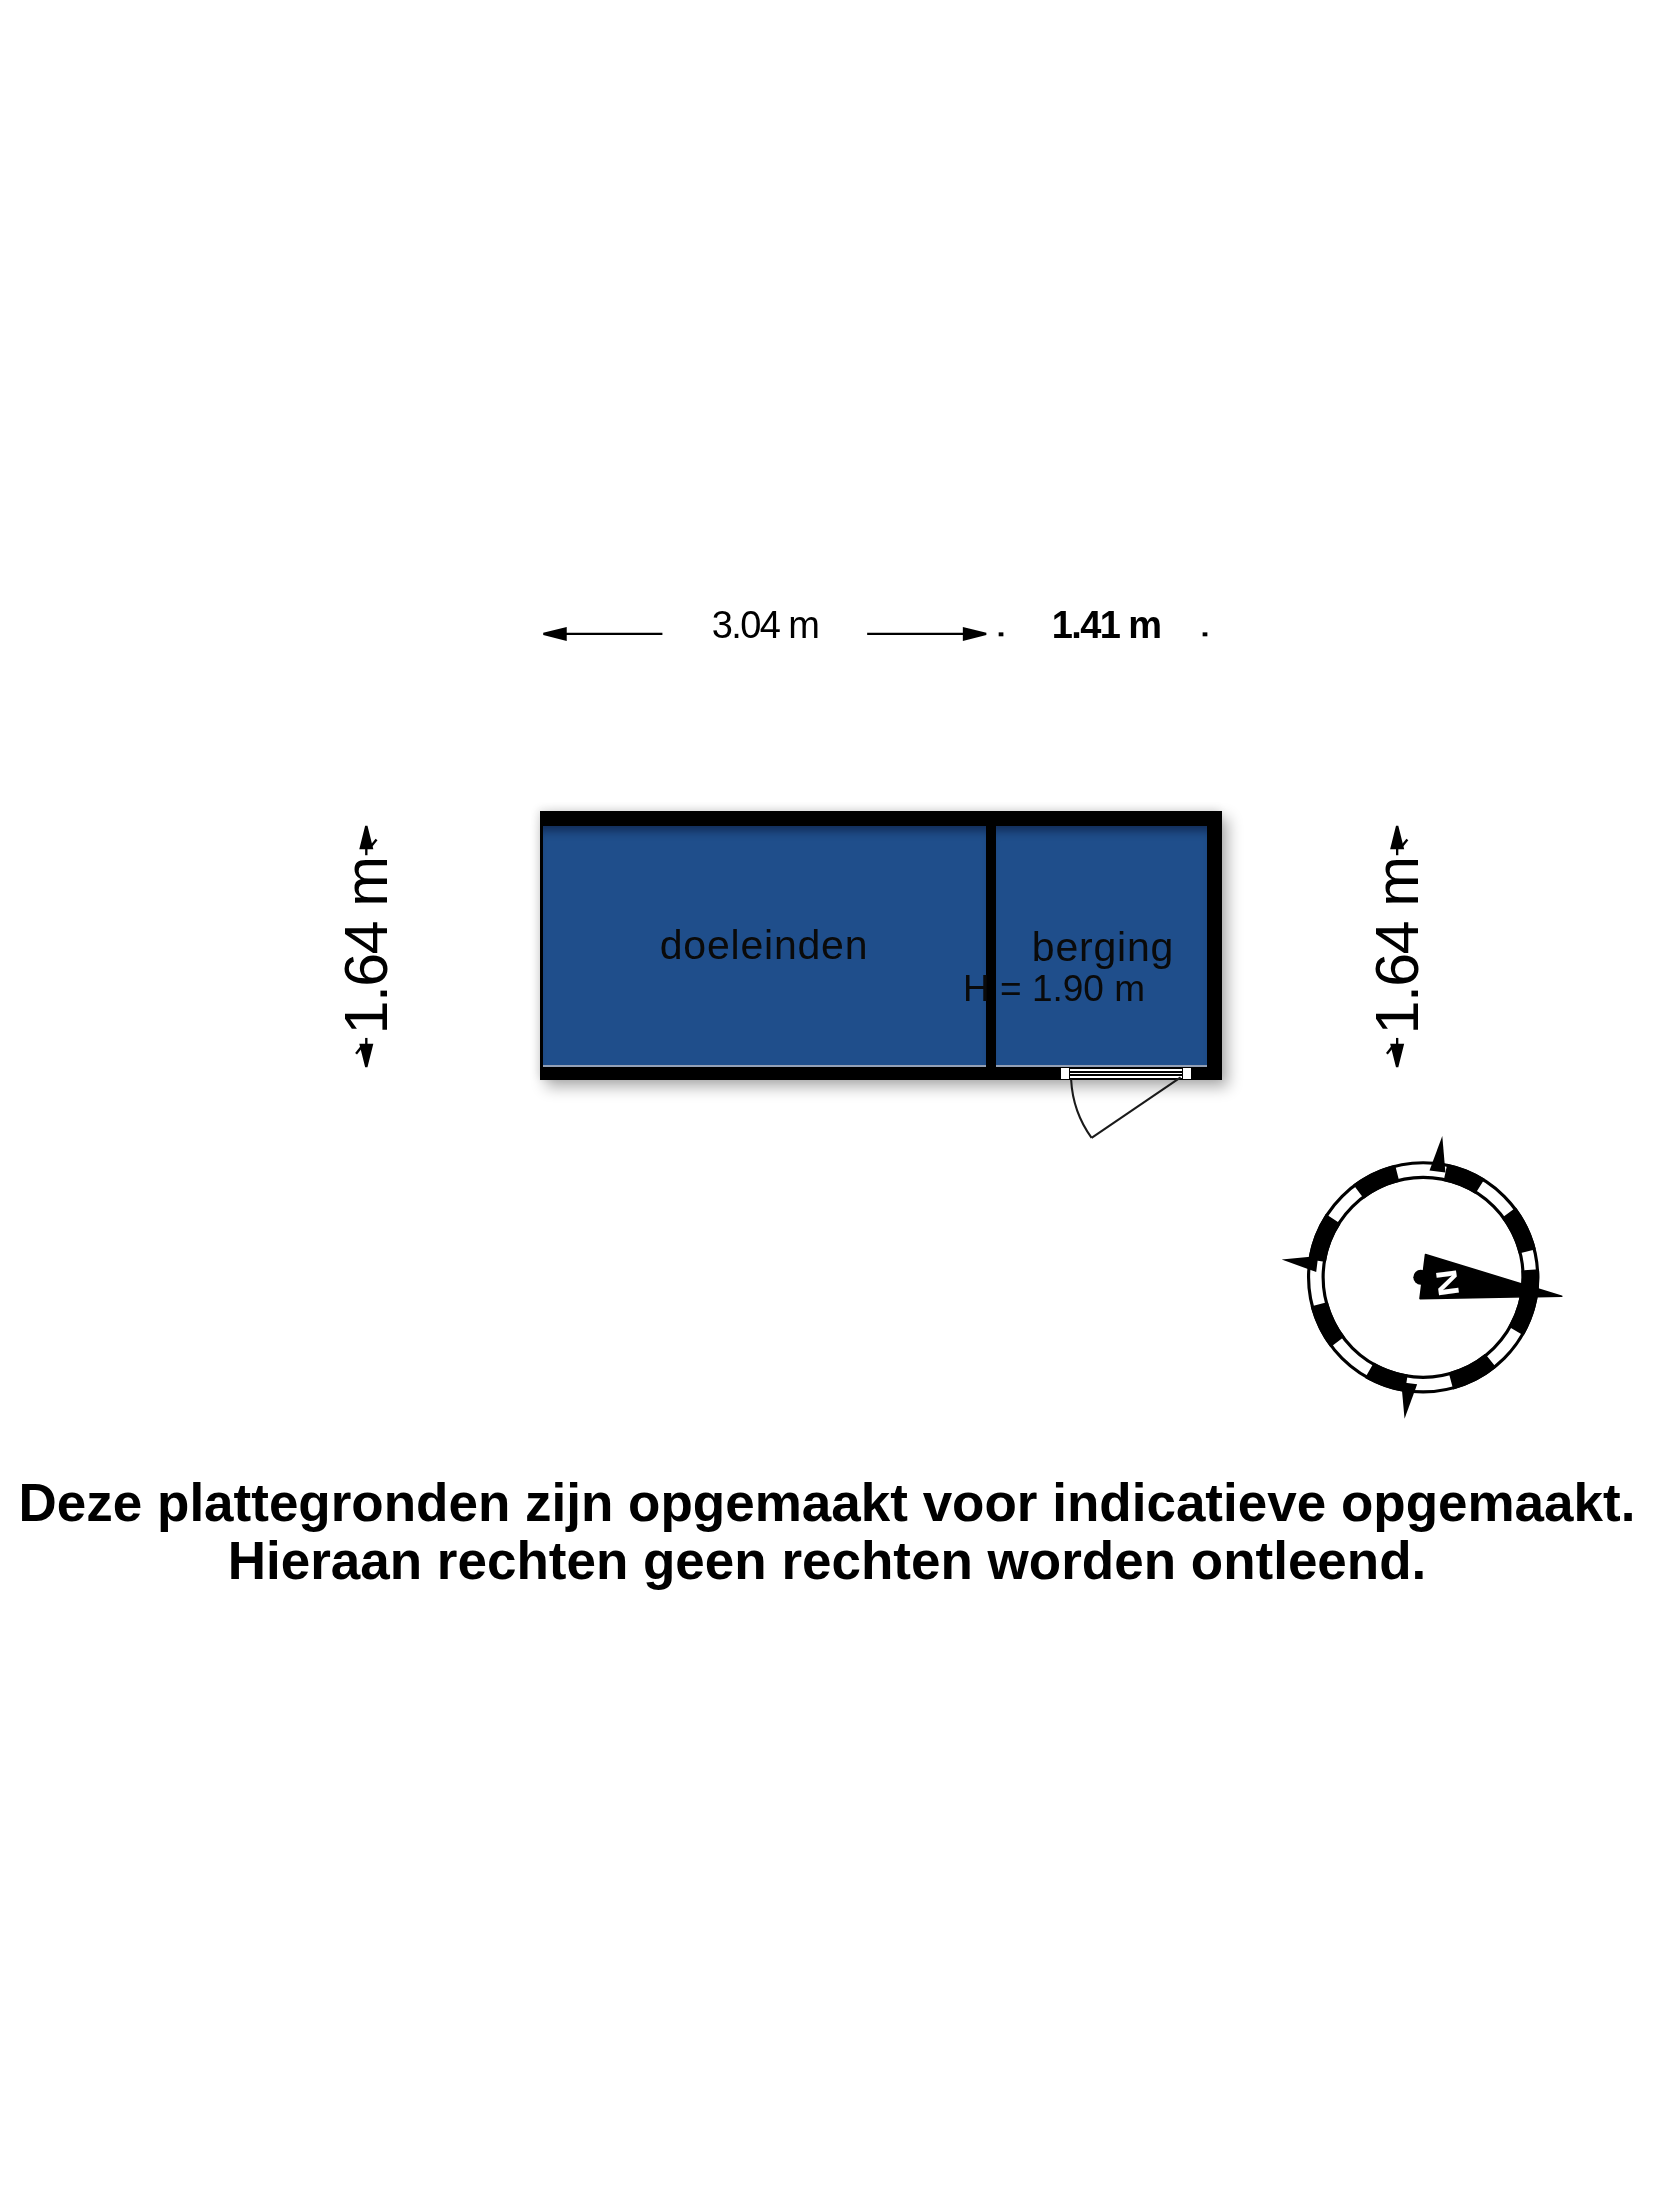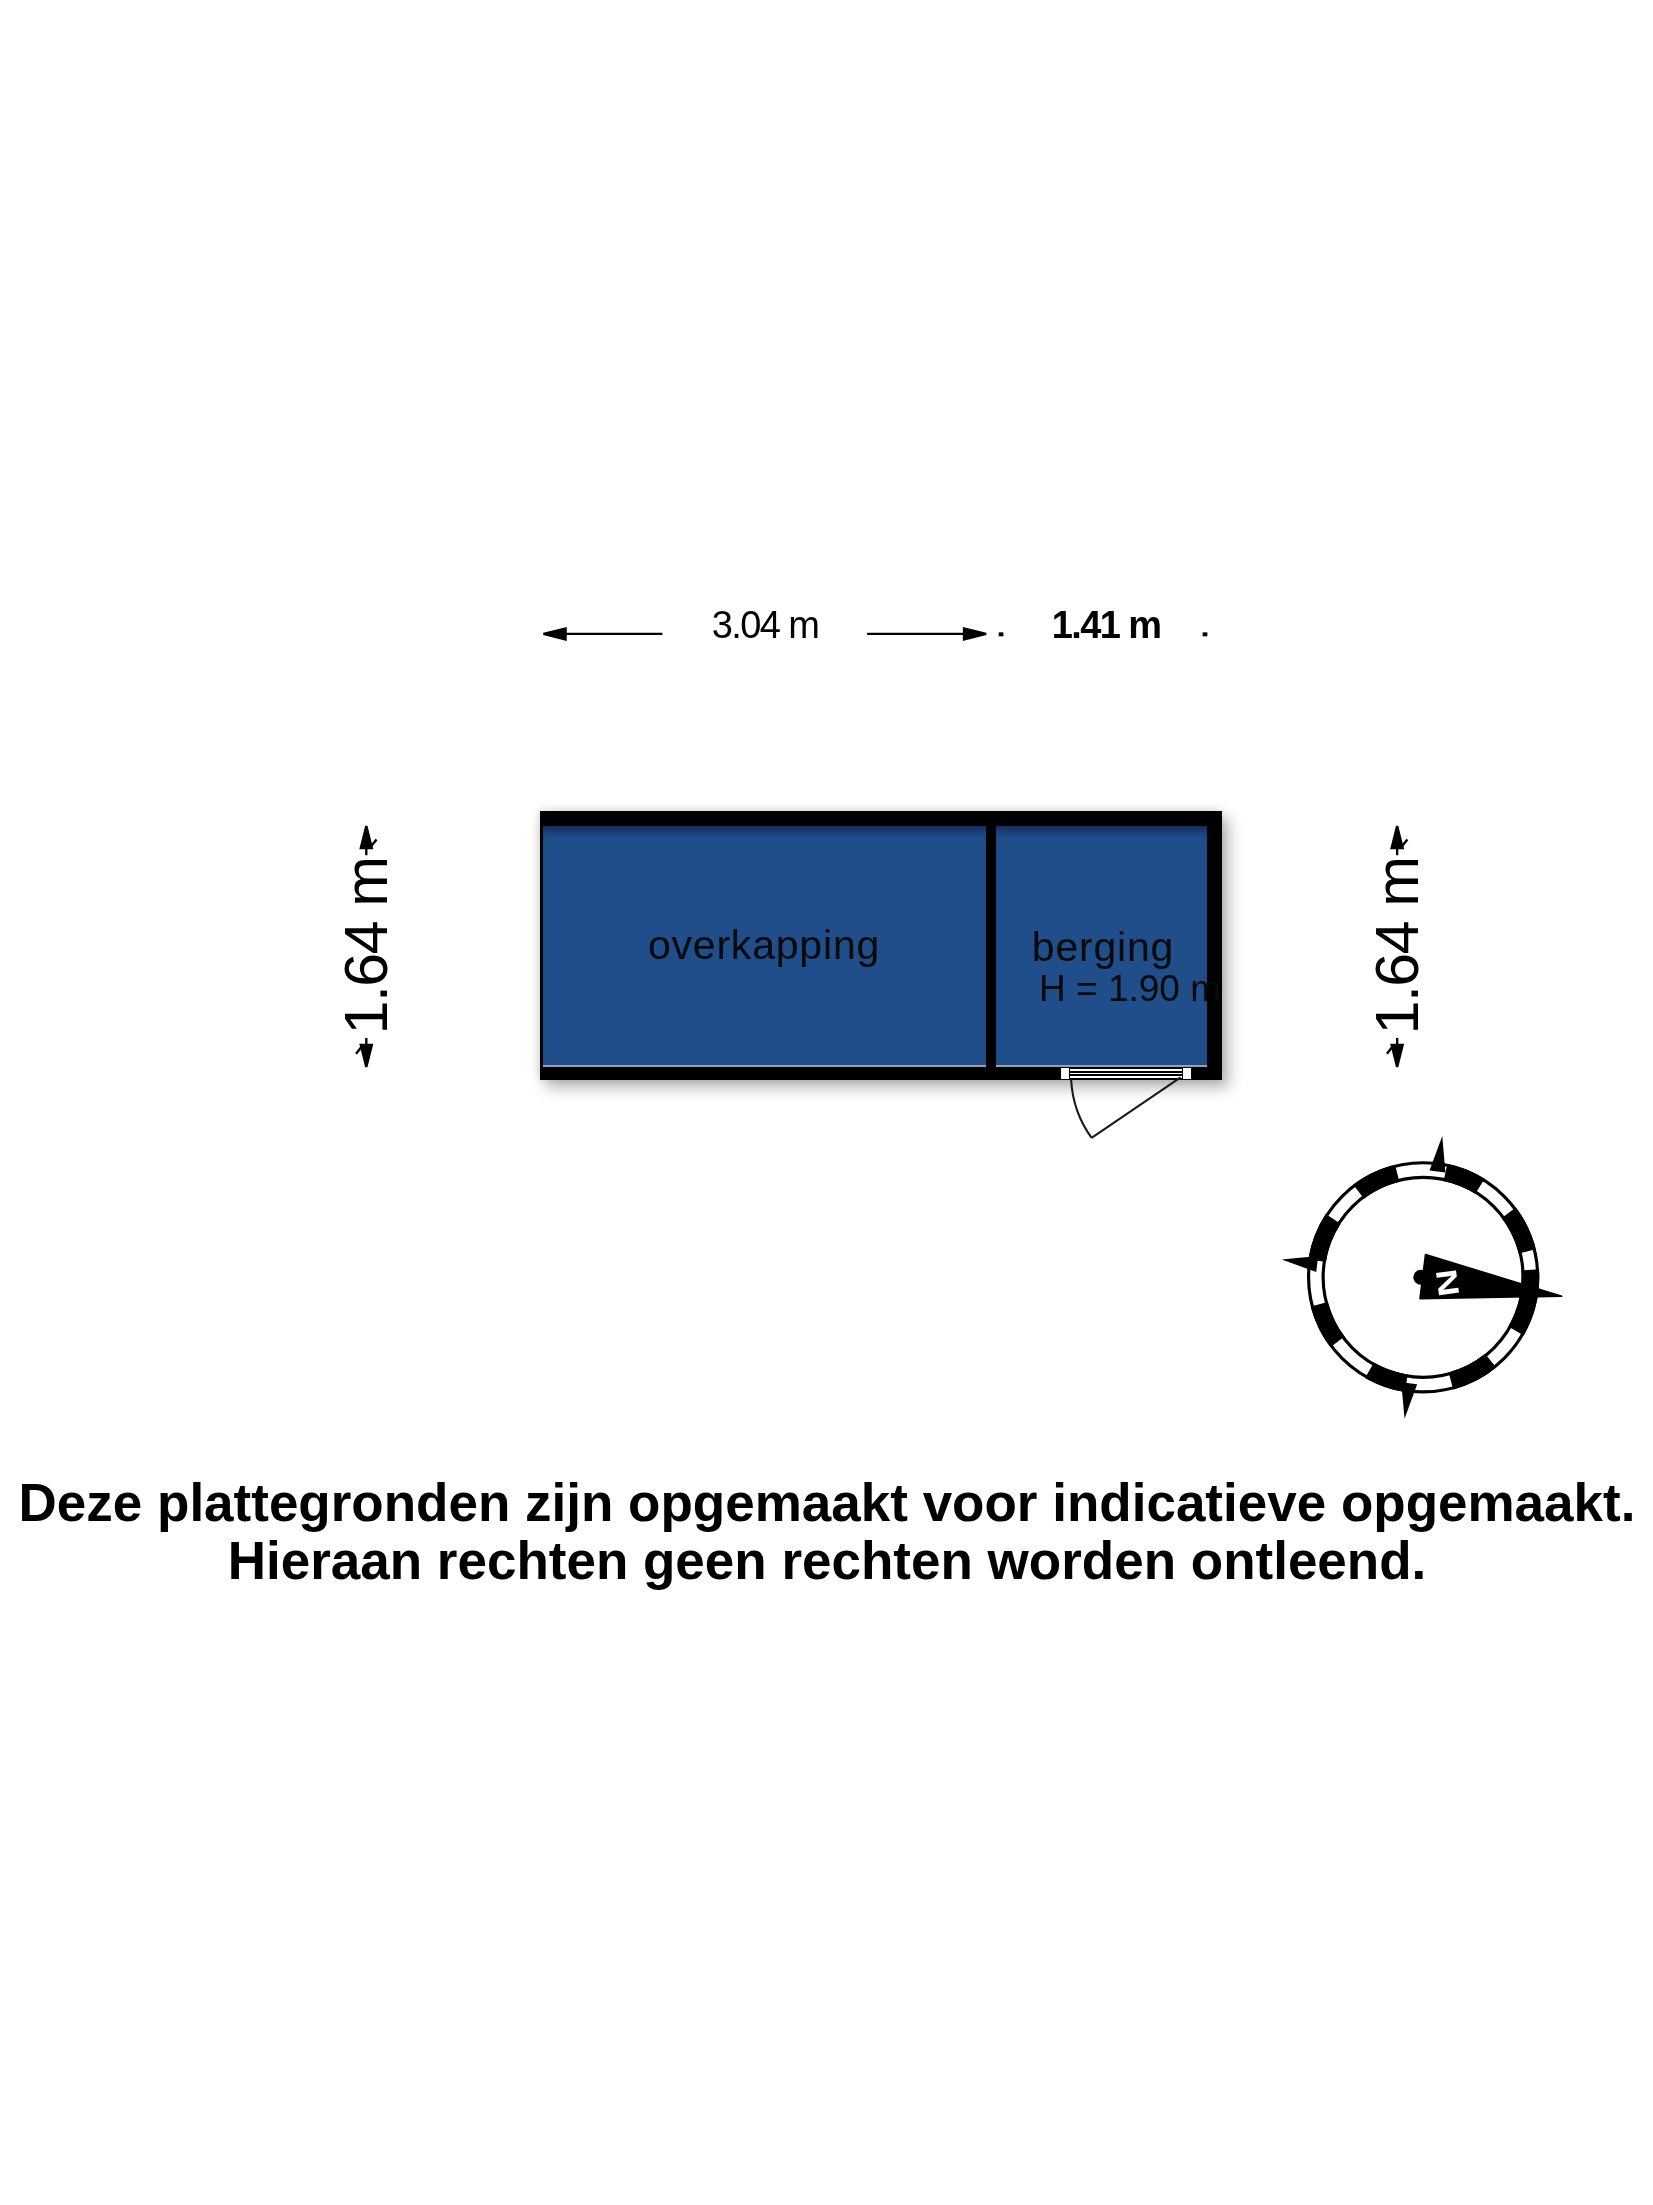--- a/index.html
+++ b/index.html
@@ -47,25 +47,25 @@
        border-top:1.6px solid #000;border-bottom:1.6px solid #000;box-sizing:border-box;"></div>
 
   <div class="abs" style="left:530px;top:260px;width:112px;height:1.6px;background:#000;"></div>
   <div class="abs" style="left:530px;top:263px;width:112px;height:1.6px;background:#000;"></div>
 
   <div class="abs" style="left:520px;top:256px;width:10.2px;height:12.6px;background:#fff;border:1.6px solid #000;box-sizing:border-box;"></div>
 
   <div class="abs" style="left:642px;top:256px;width:10.2px;height:12.6px;background:#fff;border:1.6px solid #000;box-sizing:border-box;"></div>
 </div>
 
-<div class="abs roomlbl" style="left:764px;top:945px;transform:translate(-50%,-50%);">overkapping</div>
+<div class="abs roomlbl" style="left:764px;top:945px;transform:translate(-50%,-50%);">doeleinden</div>
 
 <div class="abs roomlbl" style="left:1103px;top:947px;transform:translate(-50%,-50%);">berging</div>
 
-<div class="abs roomlbl" style="left:1130px;top:989px;font-size:37px;letter-spacing:0;transform:translate(-50%,-50%);">H&nbsp;=&nbsp;1.90&nbsp;m</div>
+<div class="abs roomlbl" style="left:1054px;top:989px;font-size:37px;letter-spacing:0;transform:translate(-50%,-50%);">H&nbsp;=&nbsp;1.90&nbsp;m</div>
 
 <svg class="abs" style="left:0;top:0;" width="1654" height="2205" viewBox="0 0 2100 2800">
 
   <g stroke="#000" stroke-width="3" fill="#000">
     <line x1="712" y1="805" x2="841" y2="805"></line>
     <path d="M690,805 L718,798 L718,812 Z"></path>
   </g>
 
   <g stroke="#000" stroke-width="3" fill="#000">
     <line x1="1101" y1="805" x2="1230" y2="805"></line>

